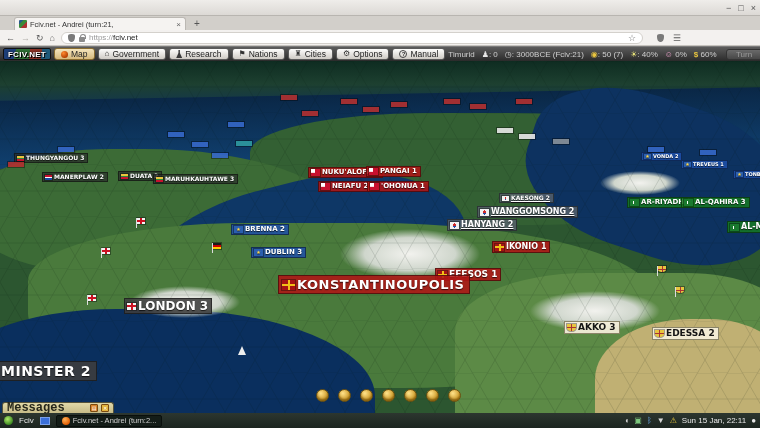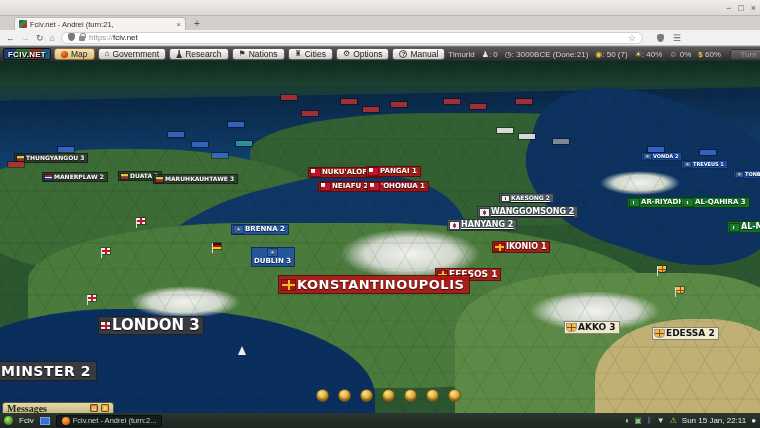--- a/index.html
+++ b/index.html
@@ -21,21 +21,21 @@
     background:linear-gradient(135deg,#2a5a8a 0 30%,#3a8a3a 30% 60%,#a33 60%); flex:none; }
   .tab .tab-label { font-size:7.5px; color:#333; white-space:nowrap; overflow:hidden; flex:1; }
   .tab .tab-close { font-size:8px; color:#666; }
   .newtab { font-size:10px; color:#555; margin:0 0 1px 8px; }
 
   
   .navbar { height:16px; background:#f3f1ef; border-bottom:1px solid #c6c3be; display:flex; align-items:center; padding:0 6px; gap:6px; }
   .nav-ico { font-size:9px; color:#5a5a5a; }
   .nav-ico.dim { color:#b5b2ad; }
   .urlbox { flex:1; height:12px; background:#fff; border:1px solid #d4d1cc; border-radius:7px;
-    display:flex; padding:0 6px; gap:4px; max-width:582px; }
+    display:flex; align-items:center; padding:0 6px; gap:4px; max-width:582px; }
   .shield-ico { width:7px; height:8px; background:#7a7a7a; border-radius:3px 3px 3px 3px / 2px 2px 5px 5px; }
   .lock-ico { width:6px; height:5px; background:#8a8a8a; border-radius:1px; position:relative; margin-top:3px; }
   .lock-ico::before { content:""; position:absolute; top:-3px; left:1px; width:4px; height:4px;
     border:1px solid #8a8a8a; border-bottom:none; border-radius:3px 3px 0 0; }
   .url-text { font-size:8px; color:#999; flex:1; }
   .url-text b { color:#222; font-weight:normal; }
   .star-ico { font-size:9px; color:#777; }
   .right-icos { display:flex; gap:9px; align-items:center; margin-left:8px; }
 
   
@@ -128,21 +128,21 @@
     border-bottom:9px solid #eee; }
 
   .unit-coin { position:absolute; width:13px; height:13px; border-radius:50%;
     background:radial-gradient(circle at 35% 30%,#ffe28a,#c8921e 75%); border:1px solid #6e5210;
     box-shadow:inset 0 -2px 2px rgba(90,60,0,.6); cursor:pointer; padding:0; }
 
   
   .panel-tab { position:absolute; bottom:0; height:11px; background:linear-gradient(#e2d9a8,#c6bb87);
     border:1px solid #55523a; border-bottom:none; border-radius:3px 3px 0 0;
     display:flex; align-items:center; gap:3px; padding:0 4px; }
-  .panel-tab .pt-label { font-size:10px; font-weight:bold; color:#26261a; font-family:Liberation Serif, serif; }
+  .panel-tab .pt-label { font-size:12px; font-weight:bold; color:#26261a; font-family:Liberation Mono, monospace; }
   .pbtn { width:8px; height:8px; border:1px solid #7a4a10; border-radius:1px; font-size:5px; line-height:7px;
     text-align:center; color:#fff; padding:0; }
   .pbtn.b1 { background:#d8832a; } .pbtn.b2 { background:#e3b33c; }
 
   
   .taskbar { height:15px; background:linear-gradient(#2c362f,#1c2520); display:flex; align-items:center;
     padding:0 4px; gap:6px; color:#ddd; }
   .menu-ico { width:9px; height:9px; border-radius:50%;
     background:radial-gradient(circle at 40% 35%,#aee86a,#3d8a22 70%); }
   .menu-label { font-size:8px; color:#e8e8e8; }
@@ -229,21 +229,21 @@
           <span>Options</span>
         </button>
         <button class="gbtn">
           <span class="gi manual-help-icon">?</span>
           <span>Manual</span>
         </button>
       </span>
     <span class="statusline">
       <span>Timurid</span>
       <span><span class="si population-icon">♟</span>: <span>0</span></span>
-      <span><span class="si clock-icon">◷</span>: <span>3000BCE (Done:21)</span></span>
+      <span><span class="si clock-icon">◷</span>: <span>3000BCE (Fciv:21)</span></span>
       <span><span class="si gold-icon">◉</span>: <span>50 (7)</span></span>
       <span><span class="si science-icon">☀</span>: <span>40%</span></span>
       <span><span class="si luxury-icon">☺</span> <span>0%</span></span>
       <span><span class="si tax-icon">$</span> <span>60%</span></span>
     </span>
     <button class="turn-done">Turn Done</button>
   </div>
 
   <div class="map" id="map">
     <div class="tl t-top"></div>
@@ -337,37 +337,37 @@
           <span>TREVEUS 1</span>
         </div>
         <div class="city blue" style="left: 733px; top: 109px; font-size: 5px;">
           <span class="flag bluestar" style="width: 7px; height: 5px;"></span>
           <span>TONBA 1</span>
         </div>
         <div class="city blue" style="left: 231px; top: 163px; font-size: 7px;">
           <span class="flag bluestar"></span>
           <span>BRENNA 2</span>
         </div>
-        <div class="city blue" style="left: 251px; top: 186px; font-size: 7px; flex-direction: column;">
+        <div class="city blue" style="left: 251px; top: 186px; font-size: 7px;">
           <span class="flag bluestar"></span>
           <span>DUBLIN 3</span>
         </div>
         <div class="city red" style="left: 492px; top: 180px; font-size: 8px;">
           <span class="flag byzantine"></span>
           <span>IKONIO 1</span>
         </div>
         <div class="city red" style="left: 435px; top: 207px; font-size: 9px;">
           <span class="flag byzantine"></span>
           <span>EFESOS 1</span>
         </div>
         <div class="city red big" style="left: 278px; top: 214px; font-size: 13px;">
           <span class="flag byzantine" style="width: 13px; height: 10px;"></span>
           <span>KONSTANTINOUPOLIS</span>
         </div>
-        <div class="city darkgray" style="left: 98px; top: 237px; font-size: 15px; margin-top: 18px;">
+        <div class="city darkgray" style="left: 124px; top: 237px; font-size: 12px;">
           <span class="flag england"></span>
           <span>LONDON 3</span>
         </div>
         <div class="city darkgray big" style="left: -3px; top: 300px; font-size: 14px;">
           <span>MINSTER 2</span>
         </div>
         <div class="city white" style="left: 564px; top: 260px; font-size: 9px;">
           <span class="flag goldshield"></span>
           <span>AKKO 3</span>
         </div>

